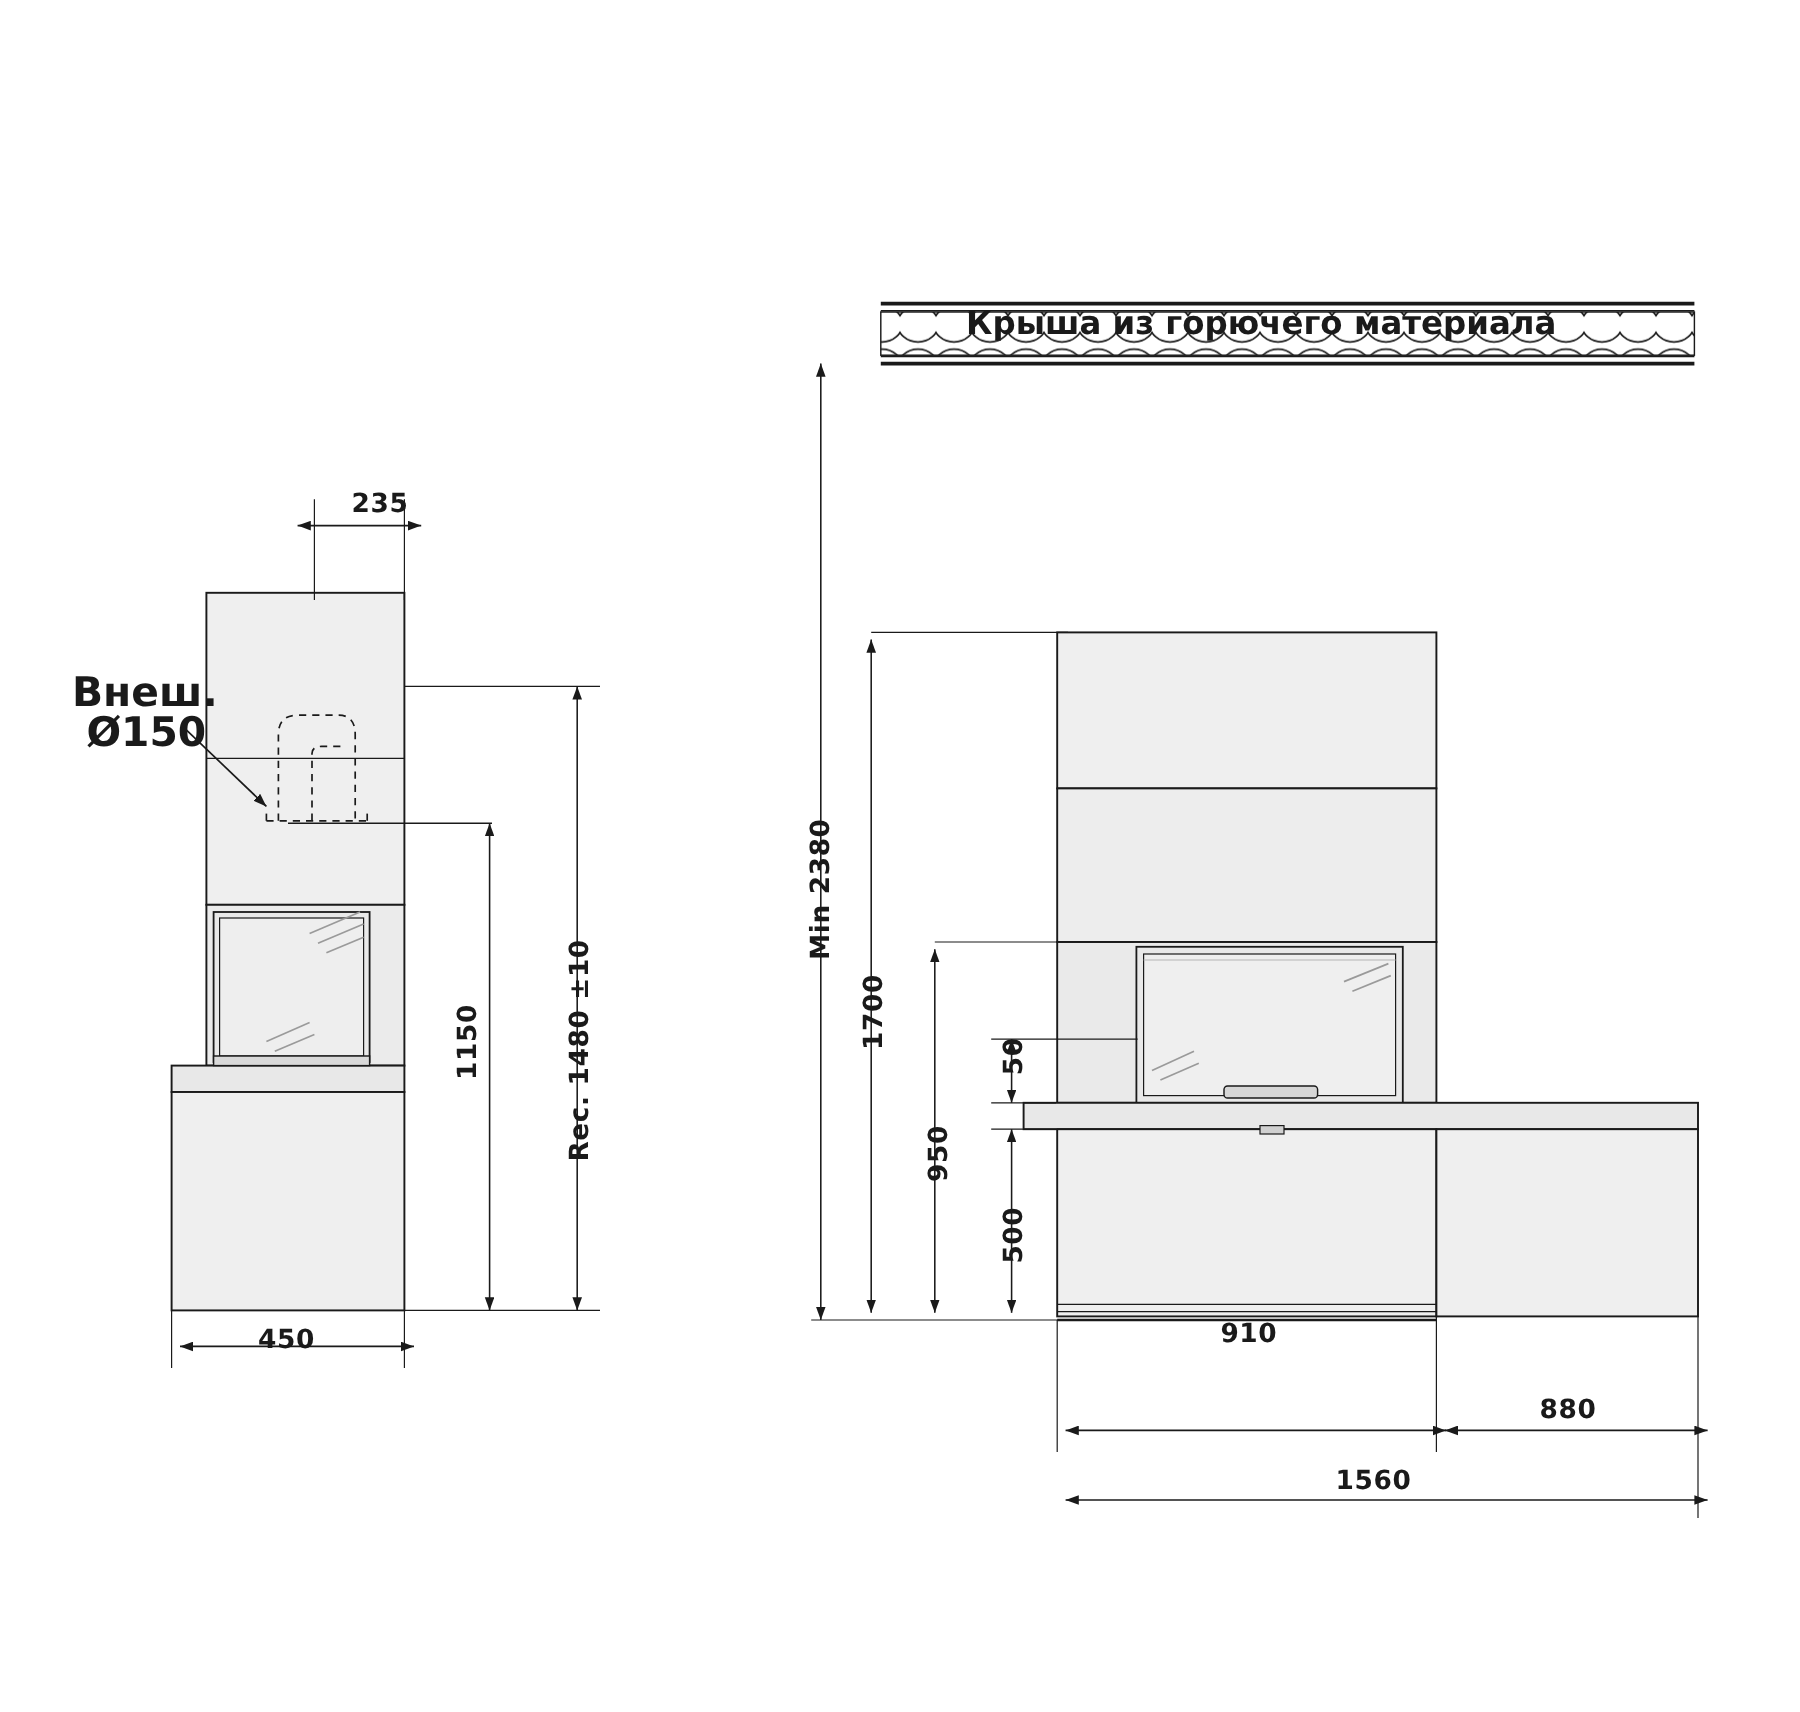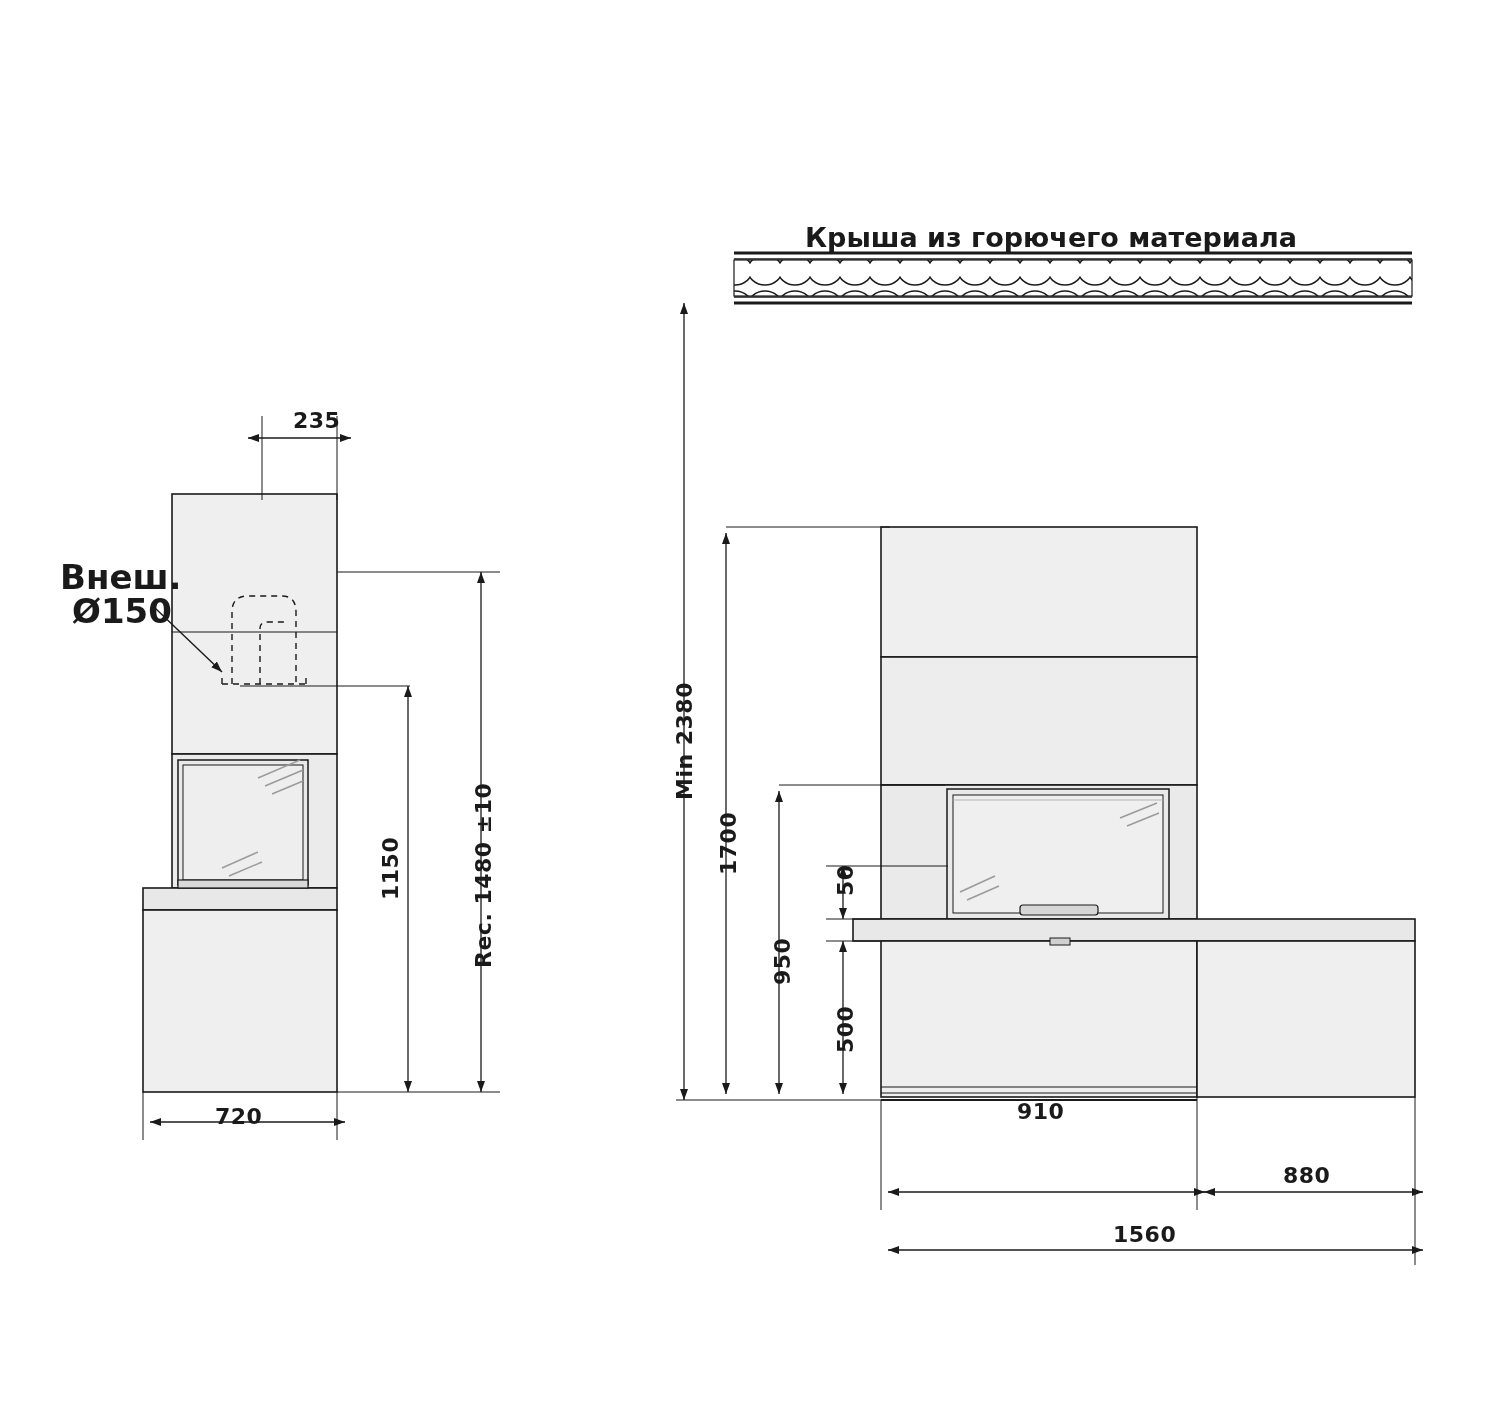--- a/index.html
+++ b/index.html
@@ -30,20 +30,21 @@
     color: #1a1a1a;
     white-space: nowrap;
     font-weight: bold;
   }
   .dim-lbl {
     font-size: 22px;
     letter-spacing: 0.5px;
   }
   .title-lbl {
     font-size: 27px;
+    margin-top: 32px;
   }
   .note-lbl {
     font-size: 34px;
     line-height: 1.15;
     font-weight: bold;
   }
   .rot90 {
     transform-origin: 0 0;
     transform: rotate(-90deg);
   }
@@ -170,21 +171,21 @@
 
   <div class="lbl note-lbl" style="left:60px; top:558px;">Внеш.</div>
   <div class="lbl note-lbl" style="left:72px; top:592px;text-align:right;">Ø150</div>
 
   <div class="lbl dim-lbl" style="left:281px; top:408px;margin-left:12px;">235</div>
 
   <div class="lbl dim-lbl rot90" style="left:378px; top:900px;">1150</div>
 
   <div class="lbl dim-lbl rot90" style="left:471px; top:968px;">Rec. 1480 ±10</div>
 
-  <div class="lbl dim-lbl" style="left:215px; top:1104px;">720</div>
+  <div class="lbl dim-lbl" style="left:215px; top:1104px;">450</div>
 
   <div class="lbl dim-lbl rot90" style="left:672px; top:800px;">Min 2380</div>
 
   <div class="lbl dim-lbl rot90" style="left:716px; top:875px;">1700</div>
 
   <div class="lbl dim-lbl rot90" style="left:770px; top:985px;">950</div>
 
   <div class="lbl dim-lbl rot90" style="left:833px; top:896px;">50</div>
 
   <div class="lbl dim-lbl rot90" style="left:833px; top:1053px;">500</div>

